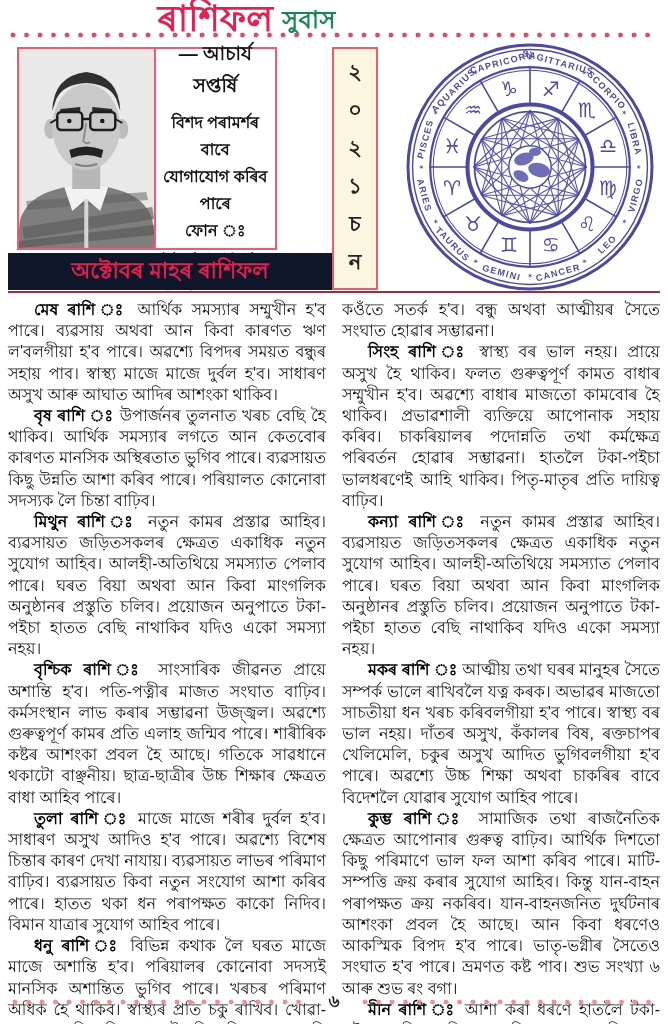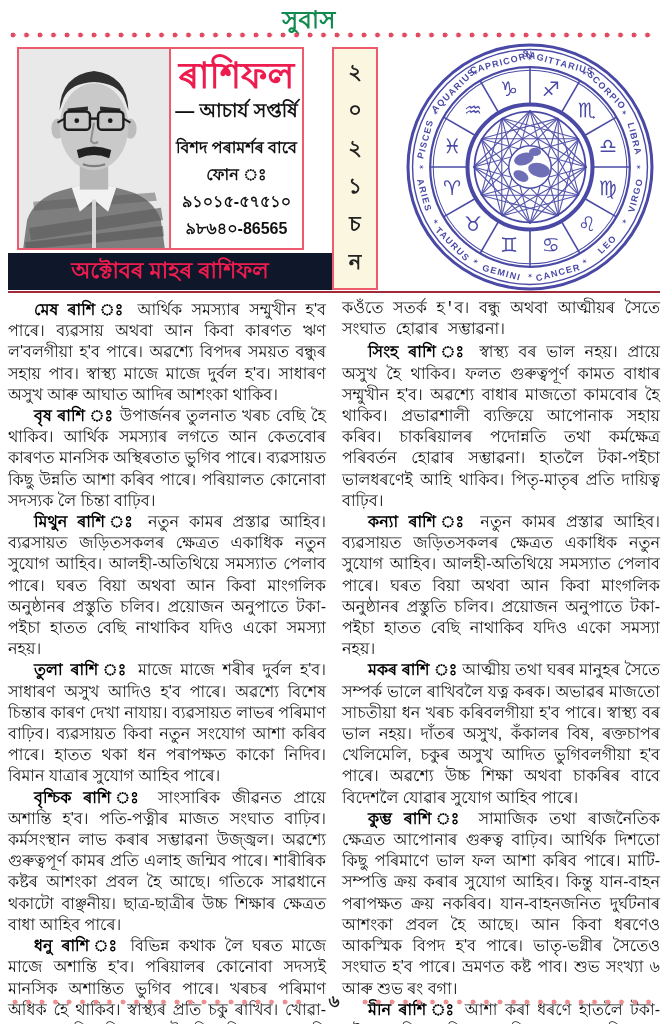--- a/index.html
+++ b/index.html
@@ -15,21 +15,21 @@
   .dotted{
     position:absolute; height:6px;
     background-image:radial-gradient(circle at 3px 3px,#e04b62 2.2px,transparent 2.7px);
     background-size:13.5px 6px; background-repeat:repeat-x;
   }
   .dotted.top{top:32px; left:10px; width:648px;}
   .dotted.bottom-left{top:999px; left:12px; width:296px; background-image:radial-gradient(circle at 3px 3px,#ee8f92 2.2px,transparent 2.7px);}
   .dotted.bottom-right{top:999px; left:362px; width:296px; background-image:radial-gradient(circle at 3px 3px,#ee8f92 2.2px,transparent 2.7px);}
   
   .header-box{
-    position:absolute; left:17px; top:47px; width:287px; height:203px;
+    position:absolute; left:17px; top:47px; width:260px; height:203px;
     border:2px solid #ef5b6e; display:flex; box-sizing:border-box; background:#fff;justify-content:flex-end;
   }
   .photo-cell{width:152px; border-right:2px solid #ef5b6e; box-sizing:border-box; overflow:hidden;}
   .photo-cell svg{display:block; width:100%; height:100%;}
   .title-cell{
     flex:1; display:flex; flex-direction:column; align-items:center; justify-content:center;
     text-align:center; padding:4px 2px;
   }
   .rashifol-title{font-size:36px; line-height:40px; font-weight:700; color:#ee1c4e;}
   .author-line{font-size:19px; font-weight:700; color:#111; }
@@ -55,21 +55,21 @@
   }
   .header-rule{position:absolute; left:8px; top:291px; width:652px; height:2px; background:#a12b3b;}
   
   .body-cols{
     position:absolute; left:8px; top:299px; width:652px; display:flex; gap:16px;
   }
   .col{width:318px;}
   .col p{
     margin:0; font-size:16px; line-height:21.2px; text-align:justify; text-indent:26px; color:#131313;
   }
-  .col p.cont{text-indent:0;font-family:Liberation Mono, monospace;}
+  .col p.cont{text-indent:0;}
   .col p b{font-weight:700; color:#000;}
   
   .page-number{
     position:absolute; top:988px; left:318px; width:32px; text-align:center;
     font-size:17px; font-weight:600; color:#222;
   }
 </style>
 </head>
 <body>
 
@@ -115,20 +115,21 @@
         <path d="M57,101 Q74,94 91,101 L89,109 Q74,103 59,109 Z" fill="#222"></path>
 
         <path d="M63,115 Q74,119 85,115" fill="none" stroke="#7d7d7d" stroke-width="2.2"></path>
       </svg>
     </div>
     <div class="title-cell">
       <div class="rashifol-title">ৰাশিফল</div>
       <div class="author-line">— আচাৰ্য সপ্তৰ্ষি</div>
       <div class="contact-lines">
           <div>বিশদ পৰামৰ্শৰ বাবে</div>
+          <div>যোগাযোগ কৰিব পাৰে</div>
           <div>ফোন ঃ ৯১০১৫-৫৭৫১০</div>
           <div>৯৮৬৪০-86565</div>
         </div>
     </div>
   </div>
 
   <div class="year-box">
       <span>২</span>
       <span>০</span>
       <span>২</span>
@@ -253,22 +254,22 @@
   </div>
 
   <div class="subtitle-bar">অক্টোবৰ মাহৰ ৰাশিফল</div>
   <div class="header-rule"></div>
 
   <div class="body-cols">
     <div class="col">
         <p><b>মেষ ৰাশি ঃ </b>আৰ্থিক সমস্যাৰ সম্মুখীন হ'ব পাৰে। ব্যৱসায় অথবা আন কিবা কাৰণত ঋণ ল'বলগীয়া হ'ব পাৰে। অৱশ্যে বিপদৰ সময়ত বন্ধুৰ সহায় পাব। স্বাস্থ্য মাজে মাজে দুৰ্বল হ'ব। সাধাৰণ অসুখ আৰু আঘাত আদিৰ আশংকা থাকিব।</p>
         <p><b>বৃষ ৰাশি ঃ </b>উপাৰ্জনৰ তুলনাত খৰচ বেছি হৈ থাকিব। আৰ্থিক সমস্যাৰ লগতে আন কেতবোৰ কাৰণত মানসিক অস্থিৰতাত ভুগিব পাৰে। ব্যৱসায়ত কিছু উন্নতি আশা কৰিব পাৰে। পৰিয়ালত কোনোবা সদস্যক লৈ চিন্তা বাঢ়িব।</p>
         <p><b>মিথুন ৰাশি ঃ </b>নতুন কামৰ প্ৰস্তাৱ আহিব। ব্যৱসায়ত জড়িতসকলৰ ক্ষেত্ৰত একাধিক নতুন সুযোগ আহিব। আলহী-অতিথিয়ে সমস্যাত পেলাব পাৰে। ঘৰত বিয়া অথবা আন কিবা মাংগলিক অনুষ্ঠানৰ প্ৰস্তুতি চলিব। প্ৰয়োজন অনুপাতে টকা-পইচা হাতত বেছি নাথাকিব যদিও একো সমস্যা নহয়।</p>
+        <p><b>বৃশ্চিক ৰাশি ঃ </b>সাংসাৰিক জীৱনত প্ৰায়ে অশান্তি হ'ব। পতি-পত্নীৰ মাজত সংঘাত বাঢ়িব। কৰ্মসংস্থান লাভ কৰাৰ সম্ভাৱনা উজ্জ্বল। অৱশ্যে গুৰুত্বপূৰ্ণ কামৰ প্ৰতি এলাহ জন্মিব পাৰে। শাৰীৰিক কষ্টৰ আশংকা প্ৰবল হৈ আছে। গতিকে সাৱধানে থকাটো বাঞ্ছনীয়। ছাত্ৰ-ছাত্ৰীৰ উচ্চ শিক্ষাৰ ক্ষেত্ৰত বাধা আহিব পাৰে।</p>
         <p><b>তুলা ৰাশি ঃ </b>মাজে মাজে শৰীৰ দুৰ্বল হ'ব। সাধাৰণ অসুখ আদিও হ'ব পাৰে। অৱশ্যে বিশেষ চিন্তাৰ কাৰণ দেখা নাযায়। ব্যৱসায়ত লাভৰ পৰিমাণ বাঢ়িব। ব্যৱসায়ত কিবা নতুন সংযোগ আশা কৰিব পাৰে। হাতত থকা ধন পৰাপক্ষত কাকো নিদিব। বিমান যাত্ৰাৰ সুযোগ আহিব পাৰে।</p>
-        <p><b>বৃশ্চিক ৰাশি ঃ </b>সাংসাৰিক জীৱনত প্ৰায়ে অশান্তি হ'ব। পতি-পত্নীৰ মাজত সংঘাত বাঢ়িব। কৰ্মসংস্থান লাভ কৰাৰ সম্ভাৱনা উজ্জ্বল। অৱশ্যে গুৰুত্বপূৰ্ণ কামৰ প্ৰতি এলাহ জন্মিব পাৰে। শাৰীৰিক কষ্টৰ আশংকা প্ৰবল হৈ আছে। গতিকে সাৱধানে থকাটো বাঞ্ছনীয়। ছাত্ৰ-ছাত্ৰীৰ উচ্চ শিক্ষাৰ ক্ষেত্ৰত বাধা আহিব পাৰে।</p>
         <p><b>ধনু ৰাশি ঃ </b>বিভিন্ন কথাক লৈ ঘৰত মাজে মাজে অশান্তি হ'ব। পৰিয়ালৰ কোনোবা সদস্যই মানসিক অশান্তিত ভুগিব পাৰে। খৰচৰ পৰিমাণ অধিক হৈ থাকিব। স্বাস্থ্যৰ প্ৰতি চকু ৰাখিব। খোৱা-বোৱাৰ খেলিমেলি আৰু টোপনি ক্ষতিৰ বাবে পুৰণি অসুখ হঠাতে উক দিব পাৰে। চাকৰিয়ালৰ পদোন্নতিৰ যোগ দেখা যায়।</p>
       </div>
     <div class="col">
         <p class="cont">কওঁতে সতৰ্ক হ'ব। বন্ধু অথবা আত্মীয়ৰ সৈতে সংঘাত হোৱাৰ সম্ভাৱনা।</p>
         <p><b>সিংহ ৰাশি ঃ </b>স্বাস্থ্য বৰ ভাল নহয়। প্ৰায়ে অসুখ হৈ থাকিব। ফলত গুৰুত্বপূৰ্ণ কামত বাধাৰ সম্মুখীন হ'ব। অৱশ্যে বাধাৰ মাজতো কামবোৰ হৈ থাকিব। প্ৰভাৱশালী ব্যক্তিয়ে আপোনাক সহায় কৰিব। চাকৰিয়ালৰ পদোন্নতি তথা কৰ্মক্ষেত্ৰ পৰিবৰ্তন হোৱাৰ সম্ভাৱনা। হাতলৈ টকা-পইচা ভালধৰণেই আহি থাকিব। পিতৃ-মাতৃৰ প্ৰতি দায়িত্ব বাঢ়িব।</p>
         <p><b>কন্যা ৰাশি ঃ </b>নতুন কামৰ প্ৰস্তাৱ আহিব। ব্যৱসায়ত জড়িতসকলৰ ক্ষেত্ৰত একাধিক নতুন সুযোগ আহিব। আলহী-অতিথিয়ে সমস্যাত পেলাব পাৰে। ঘৰত বিয়া অথবা আন কিবা মাংগলিক অনুষ্ঠানৰ প্ৰস্তুতি চলিব। প্ৰয়োজন অনুপাতে টকা-পইচা হাতত বেছি নাথাকিব যদিও একো সমস্যা নহয়।</p>
         <p><b>মকৰ ৰাশি ঃ </b>আত্মীয় তথা ঘৰৰ মানুহৰ সৈতে সম্পৰ্ক ভালে ৰাখিবলৈ যত্ন কৰক। অভাৱৰ মাজতো সাচতীয়া ধন খৰচ কৰিবলগীয়া হ'ব পাৰে। স্বাস্থ্য বৰ ভাল নহয়। দাঁতৰ অসুখ, কঁকালৰ বিষ, ৰক্তচাপৰ খেলিমেলি, চকুৰ অসুখ আদিত ভুগিবলগীয়া হ'ব পাৰে। অৱশ্যে উচ্চ শিক্ষা অথবা চাকৰিৰ বাবে বিদেশলৈ যোৱাৰ সুযোগ আহিব পাৰে।</p>
         <p><b>কুম্ভ ৰাশি ঃ </b>সামাজিক তথা ৰাজনৈতিক ক্ষেত্ৰত আপোনাৰ গুৰুত্ব বাঢ়িব। আৰ্থিক দিশতো কিছু পৰিমাণে ভাল ফল আশা কৰিব পাৰে। মাটি-সম্পত্তি ক্ৰয় কৰাৰ সুযোগ আহিব। কিন্তু যান-বাহন পৰাপক্ষত ক্ৰয় নকৰিব। যান-বাহনজনিত দুৰ্ঘটনাৰ আশংকা প্ৰবল হৈ আছে। আন কিবা ধৰণেও আকস্মিক বিপদ হ'ব পাৰে। ভাতৃ-ভগ্নীৰ সৈতেও সংঘাত হ'ব পাৰে। ভ্ৰমণত কষ্ট পাব। শুভ সংখ্যা ৬ আৰু শুভ ৰং বগা।</p>
         <p><b>মীন ৰাশি ঃ </b>আশা কৰা ধৰণে হাতলৈ টকা-পইচা আহিব থাকিব। চাকৰিয়ালৰ পদোন্নতি তথা দায়িত্ব আৰু দৰমহা বাঢ়িব। সঘনাই ভ্ৰমণ কৰিবলগীয়া হ'ব পাৰে। অৱশ্যে শনি আৰু বুধৰ অশুভ স্থিতিৰ বাবে অসুখ তথা শাৰীৰিক-মানসিক কষ্টৰ আশংকা প্ৰবল হৈ থাকিব। সাংসাৰিক অশান্তি বাঢ়িব। পতি-পত্নী তথা প্ৰেমিক-প্ৰেমিকাৰ মাজত বিচ্ছেদ হ'বগৈ পাৰে। শুভ সংখ্যা ৬ আৰু শুভ ৰং হালধীয়া।</p>
       </div>

